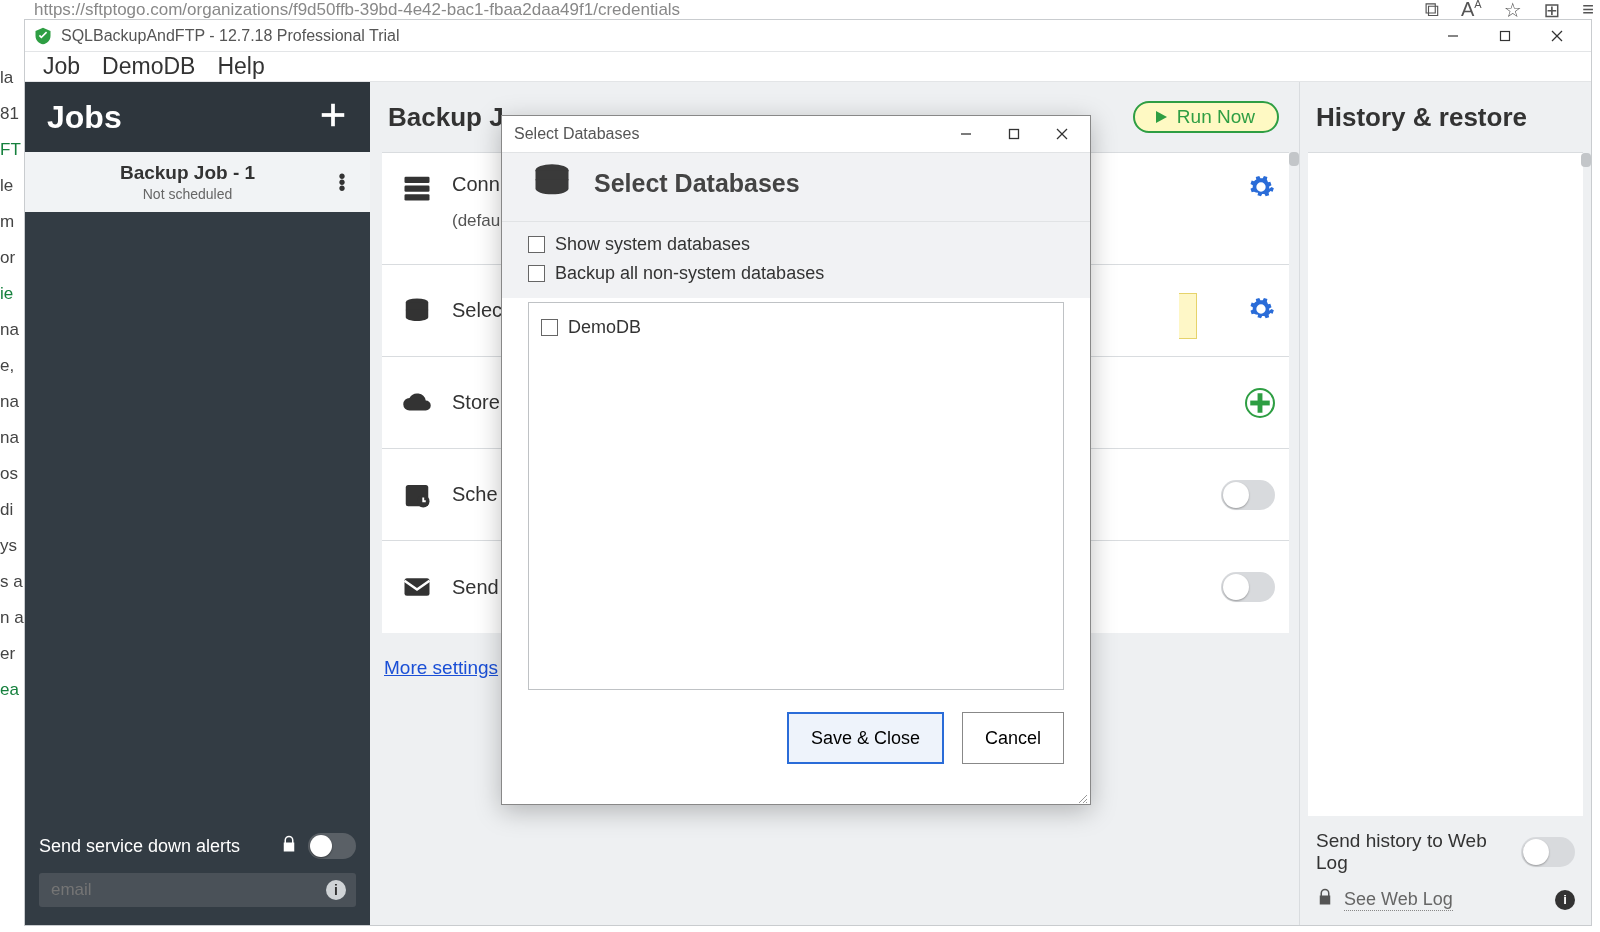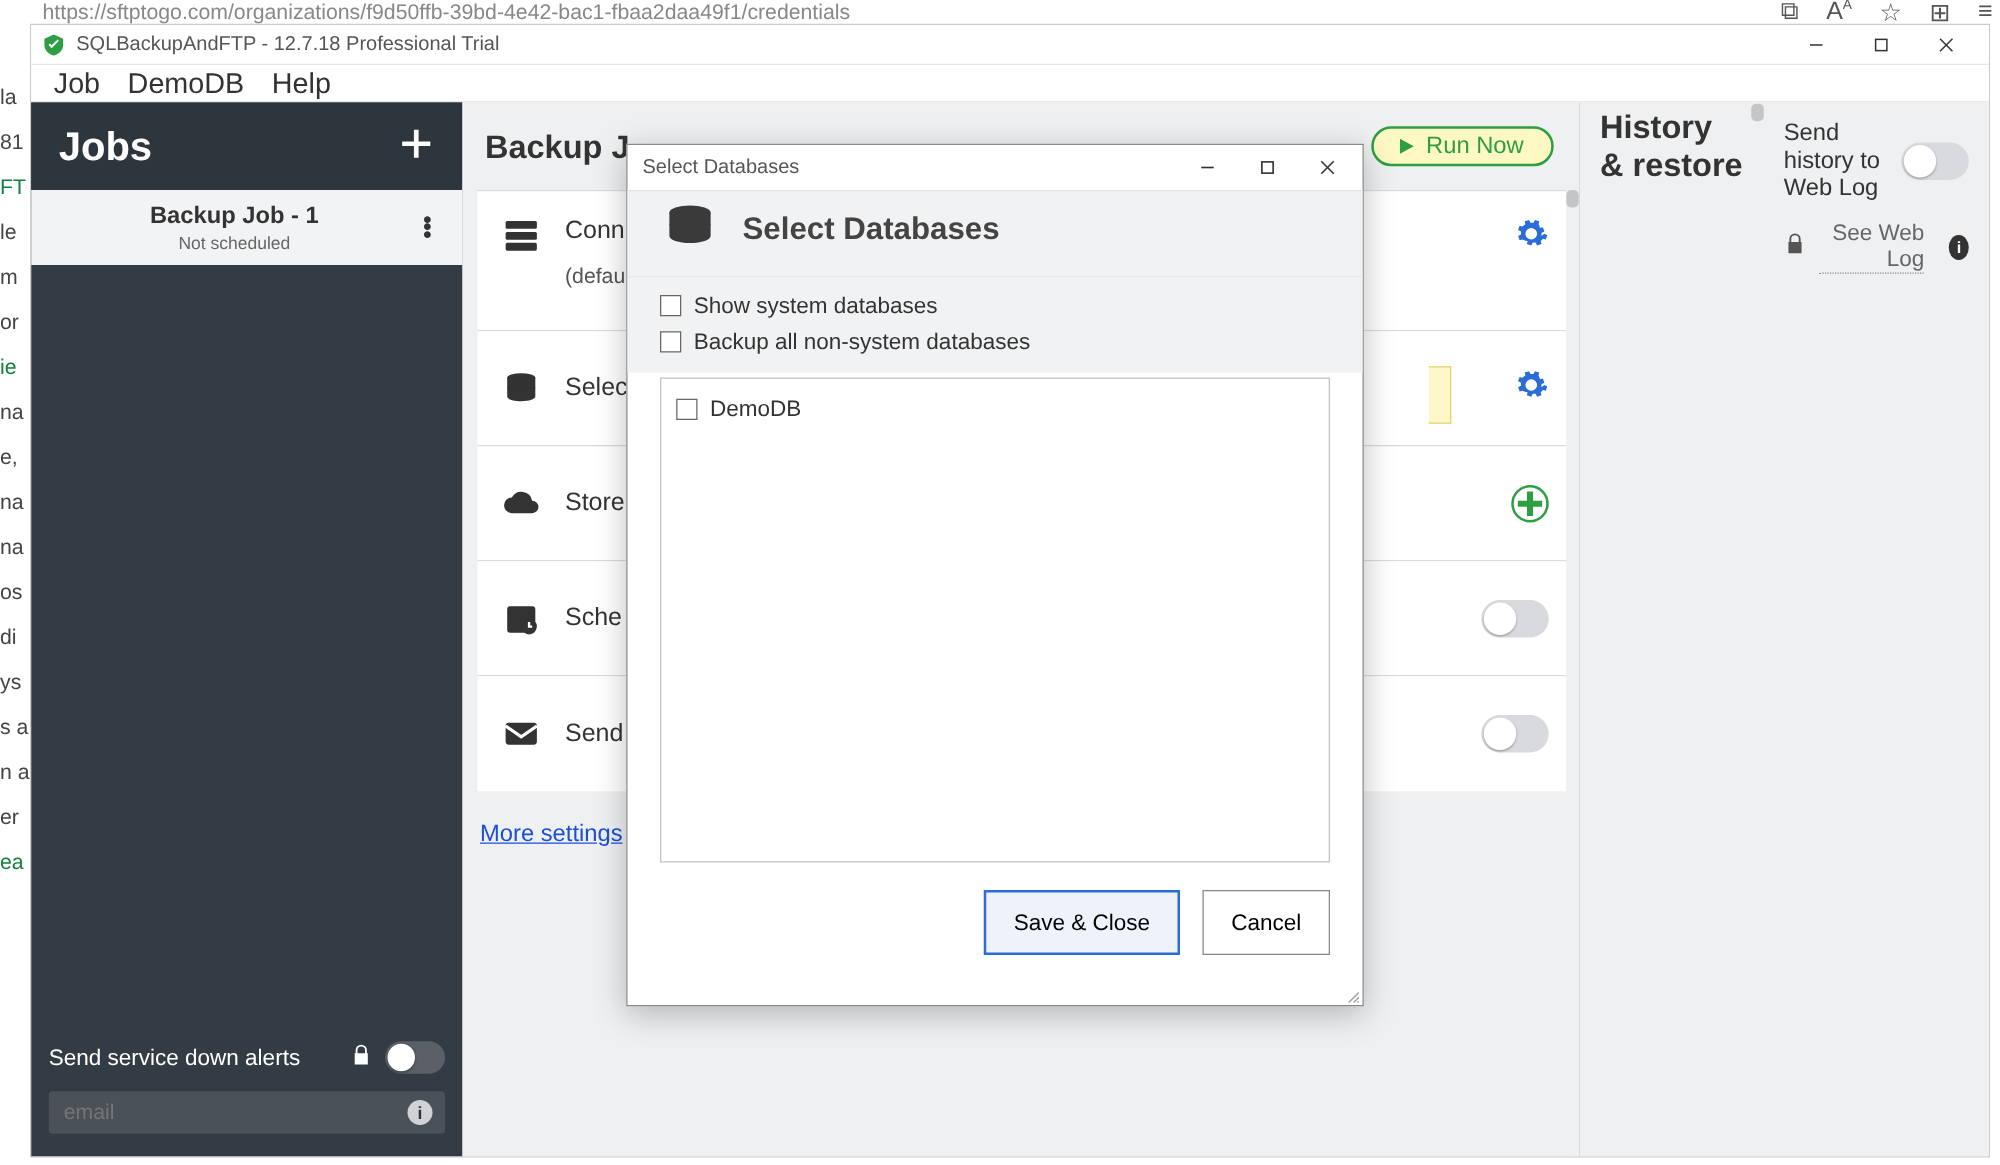--- a/index.html
+++ b/index.html
@@ -85,21 +85,21 @@
   .row .subline{position:absolute;left:70px;top:58px;font-size:17px;color:#555;}
   .row.tall{height:112px;align-items:flex-start;padding-top:20px;position:relative;}
   .toggle-lg{width:54px;height:30px;border-radius:15px;background:#d8dadd;position:relative;}
   .toggle-lg .knob{position:absolute;width:26px;height:26px;border-radius:50%;background:#fff;top:2px;left:2px;box-shadow:0 1px 2px rgba(0,0,0,.3);}
   .yellow-tip{position:absolute;right:94px;top:28px;width:18px;height:46px;background:#fef7c7;border:1px solid #e6d36b;border-left:none;}
   .more-link{margin:24px 0 0 14px;color:#1a4fd6;font-size:19px;text-decoration:underline;}
   .center-scroll{position:absolute;right:0;top:70px;bottom:0;width:10px;background:#eef0f2;}
   .center-scroll .thumb{position:absolute;top:0;left:0;right:0;height:14px;background:#c3c6c9;border-radius:4px;}
 
   
-  .rightcol{width:328px;background:var(--light);border-left:1px solid var(--border);display:flex;}
+  .rightcol{width:292px;background:var(--light);border-left:1px solid var(--border);display:flex;flex-direction:column;}
   .rightcol h2{margin:0;font-size:26px;font-weight:600;color:#333;height:70px;display:flex;align-items:center;padding-left:16px;}
   .right-fill{flex:1;border-top:1px solid var(--border);margin:0 8px 0 8px;background:#fff;position:relative;}
   .right-scroll{position:absolute;right:-8px;top:0;width:10px;height:14px;background:#c3c6c9;border-radius:4px;}
   .right-foot{padding:14px 16px;}
   .rf-row{display:flex;align-items:center;gap:10px;color:#333;font-size:19px;}
   .rf-row .lbl{flex:1;}
   .rf-row2{display:flex;align-items:center;gap:10px;margin-top:14px;color:#555;font-size:18px;}
   .rf-row2 .link{color:#666;border-bottom:1px dotted #888;text-align:right;}
   .rf-row2 .spacer{flex:1;}
   .info-dark{width:20px;height:20px;border-radius:50%;background:#333;color:#fff;display:flex;align-items:center;justify-content:center;font-weight:700;font-size:13px;}

